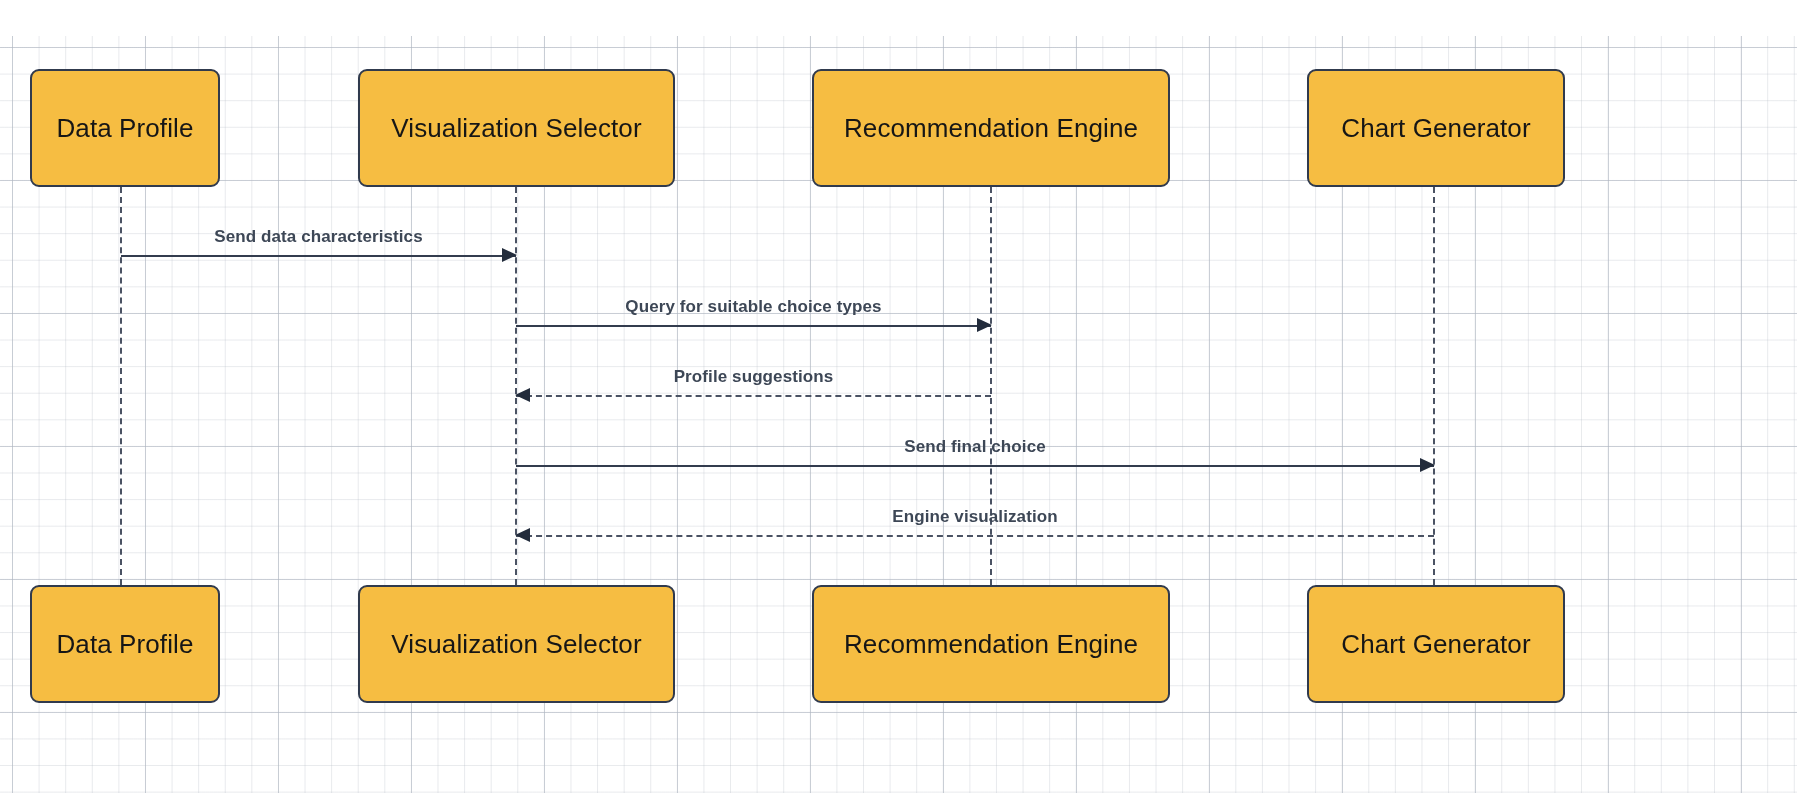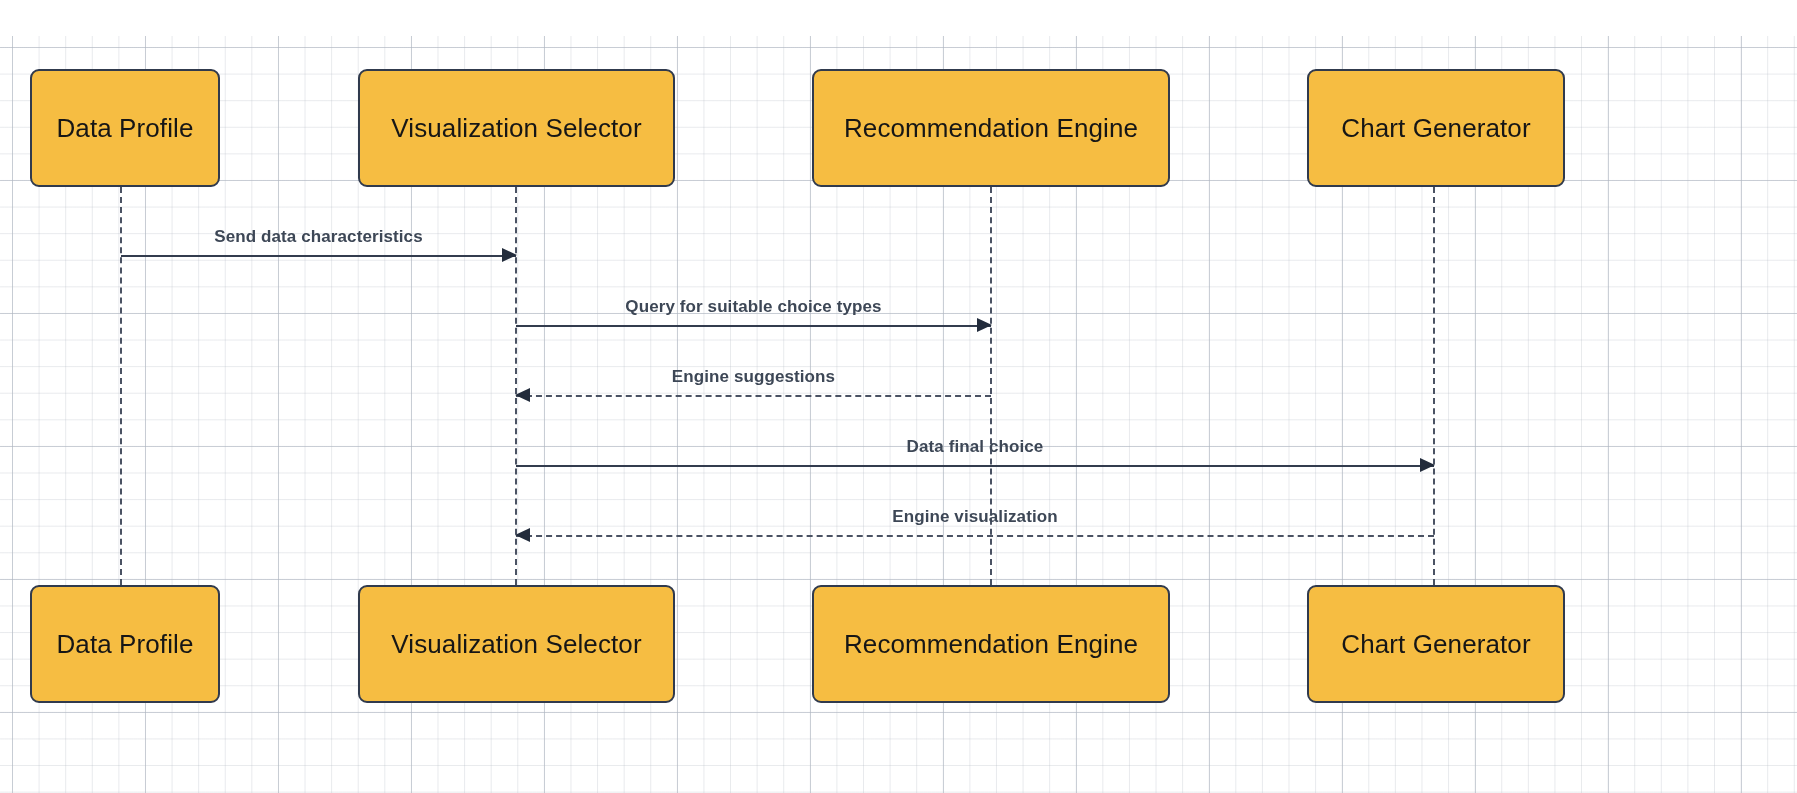--- a/index.html
+++ b/index.html
@@ -146,25 +146,25 @@
       <div class="msg-label">Send data characteristics</div>
     </div>
     <div class="msg" style="left: 516px; top: 289px; width: 475px;">
       <div class="msg-line solid"></div>
       <div class="arrowhead right"></div>
       <div class="msg-label">Query for suitable choice types</div>
     </div>
     <div class="msg" style="left: 516px; top: 359px; width: 475px;">
       <div class="msg-line dashed"></div>
       <div class="arrowhead left"></div>
-      <div class="msg-label">Engine suggestions</div>
+      <div class="msg-label">Profile suggestions</div>
     </div>
     <div class="msg" style="left: 516px; top: 429px; width: 918px;">
       <div class="msg-line solid"></div>
       <div class="arrowhead right"></div>
-      <div class="msg-label">Data final choice</div>
+      <div class="msg-label">Send final choice</div>
     </div>
     <div class="msg" style="left: 516px; top: 499px; width: 918px;">
       <div class="msg-line dashed"></div>
       <div class="arrowhead left"></div>
       <div class="msg-label">Engine visualization</div>
     </div>
   </div>
 
 </body></html>

